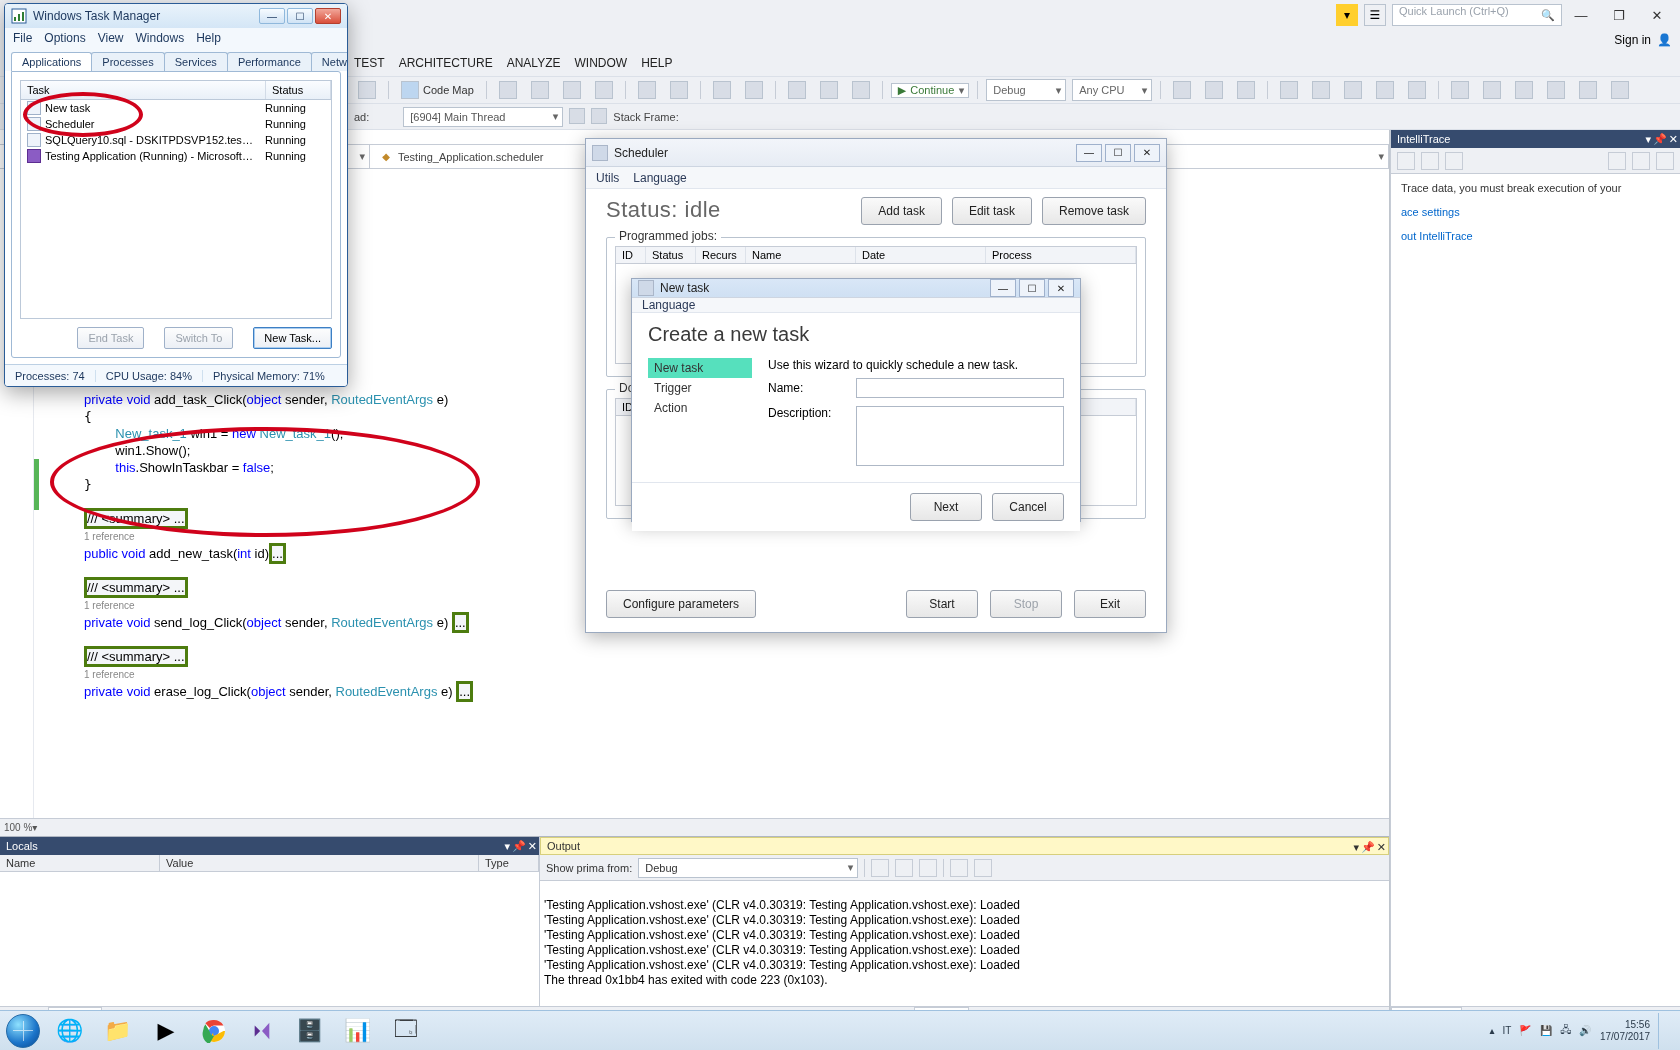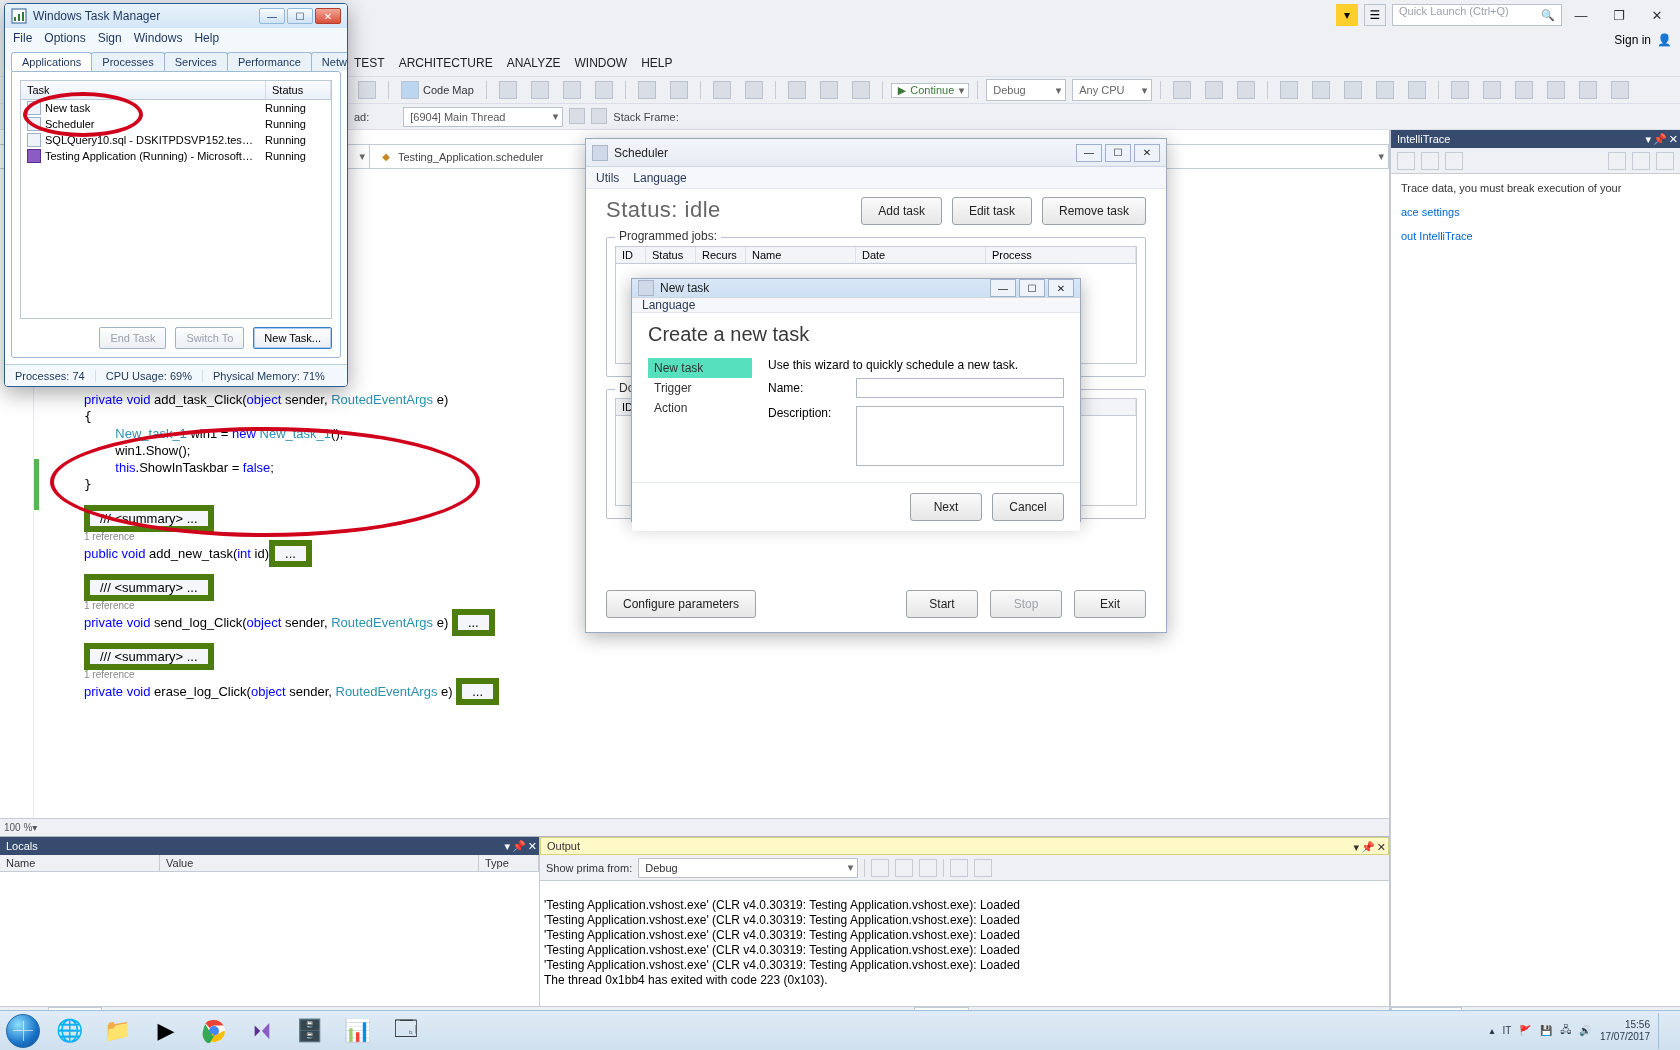--- a/index.html
+++ b/index.html
@@ -50,21 +50,21 @@
 .editor-nav .nav-ico { width: 16px; height: 16px; display: inline-flex; align-items: center; justify-content: center; margin-right: 4px; font-size: 10px; }
 
 .editor-code { flex: 1; position: relative; background: #fff; overflow: hidden; }
 .code-gutter { position: absolute; left: 0; top: 0; bottom: 0; width: 34px; background: #fff; border-right: 1px solid #e6e9ef; }
 .code-margin2 { position: absolute; left: 34px; top: 0; bottom: 0; width: 14px; background: #fff; }
 .code-text { position: absolute; left: 50px; right: 0; top: 0; bottom: 0; font-family: Consolas, monospace; font-size: 13px; line-height: 17px; white-space: pre; padding-left: 34px; color: #000; }
 .code-text .kw { color: #0000ff; }
 .code-text .type { color: #2b91af; }
 .code-text .cmt { color: #008000; }
 .code-text .ref { color: #888; font-size: 10px; }
-.code-text .boxed { border: 6px solid #4d7c0f; background: #f4f6f9; padding: 0 10px; }
+.code-text .boxed { border: 3px solid #4d7c0f; background: #f4f6f9; padding: 0 0; }
 .change-bar { position: absolute; left: 34px; width: 5px; background: #57b557; }
 
 .editor-zoom { height: 18px; background: #eef0f4; border-top: 1px solid #c6ccd6; font-size: 10px; color: #555; padding-left: 4px; display: flex; align-items: center; }
 
 .red-ellipse { position: absolute; border: 4px solid #d0021b; border-radius: 50%; pointer-events: none; }
 
 
 .bottom-row { height: 170px; display: flex; border-top: 1px solid #b0b7c2; }
 .panel { display: flex; flex-direction: column; background: #eef0f4; }
 .panel-title { background: #364b6e; color: #fff; font-size: 11px; height: 18px; display: flex; align-items: center; padding: 0 6px; position: relative; }
@@ -158,21 +158,21 @@
 .tm .tm-tabs { padding: 4px 6px 0; background: #f3f8fd; display: flex; gap: 0; }
 .tm .tm-tabs .tab { font-size: 11px; padding: 3px 10px; border: 1px solid #9fb9d5; border-bottom: none; background: #e9f1f9; margin-right: -1px; border-radius: 3px 3px 0 0; color: #1b365c; }
 .tm .tm-tabs .tab.active { background: #fff; position: relative; z-index: 2; }
 .tm .tm-client { flex: 1; margin: 0 6px 6px; border: 1px solid #9fb9d5; background: #fff; display: flex; flex-direction: column; border-radius: 0 3px 3px 3px; }
 .tm .app-list { flex: 1; border: 1px solid #bcc9d9; margin: 8px; display: flex; flex-direction: column; font-size: 11px; }
 .tm .app-hdr { display: flex; background: linear-gradient(#fafcff,#e9f0f8); border-bottom: 1px solid #bcc9d9; }
 .tm .app-hdr > div { padding: 3px 6px; border-right: 1px solid #d2dbe7; }
 .tm .app-row { display: flex; align-items: center; padding: 1px 6px; gap: 4px; }
 .tm .app-row .icn { width: 14px; height: 14px; border: 1px solid #9fb1c9; background: #eef3fa; }
 .tm .app-row .task { width: 210px; overflow: hidden; text-overflow: ellipsis; white-space: nowrap; }
-.tm .tm-btns { display: flex; gap: 9px; justify-content: flex-end; padding: 0 8px 8px; }
+.tm .tm-btns { display: flex; gap: 20px; justify-content: flex-end; padding: 0 8px 8px; }
 .tm .tm-btns button { font-size: 11px; height: 22px; padding: 0 10px; border: 1px solid #9fb1c9; background: linear-gradient(#fdfdfd,#ebeff5); border-radius: 2px; }
 .tm .tm-btns button.disabled { color: #9aa2ac; }
 .tm .tm-btns button.default { border: 1px solid #3d7fc4; box-shadow: 0 0 0 1px #a9ccee inset; }
 .tm .tm-status { height: 22px; background: #f3f8fd; border-top: 1px solid #bcd0e4; display: flex; align-items: center; font-size: 11px; color: #1b365c; }
 .tm .tm-status > div { padding: 0 10px; border-right: 1px solid #cfe0ef; }
 </style>
 </head>
 <body>
 
 <div class="vs-root">
@@ -580,21 +580,21 @@
     <span>Windows Task Manager</span>
     <div class="ctrls">
       <div class="min">—</div>
       <div class="max">☐</div>
       <div class="cls">✕</div>
     </div>
   </div>
   <div class="tm-menu">
     <span>File</span>
     <span>Options</span>
-    <span>Sign</span>
+    <span>View</span>
     <span>Windows</span>
     <span>Help</span>
   </div>
   <div class="tm-tabs">
     <div class="tab active">Applications</div>
     <div class="tab">Processes</div>
     <div class="tab">Services</div>
     <div class="tab">Performance</div>
     <div class="tab">Networking</div>
 
@@ -629,21 +629,21 @@
         </div>
     </div>
     <div class="tm-btns">
       <button class="disabled">End Task</button>
       <button class="disabled">Switch To</button>
       <button class="default">New Task...</button>
     </div>
   </div>
   <div class="tm-status">
     <div>Processes: 74</div>
-    <div>CPU Usage: 69%</div>
+    <div>CPU Usage: 84%</div>
     <div style="flex:1;border:none">Physical Memory: 71%</div>
   </div>
 
   <div class="red-ellipse" style="left:18px; top:88px; width:120px; height:45px;"></div>
 </div>
 
 <div class="win-taskbar">
   <div class="start">
       <div class="win-orb"></div>
     </div>

